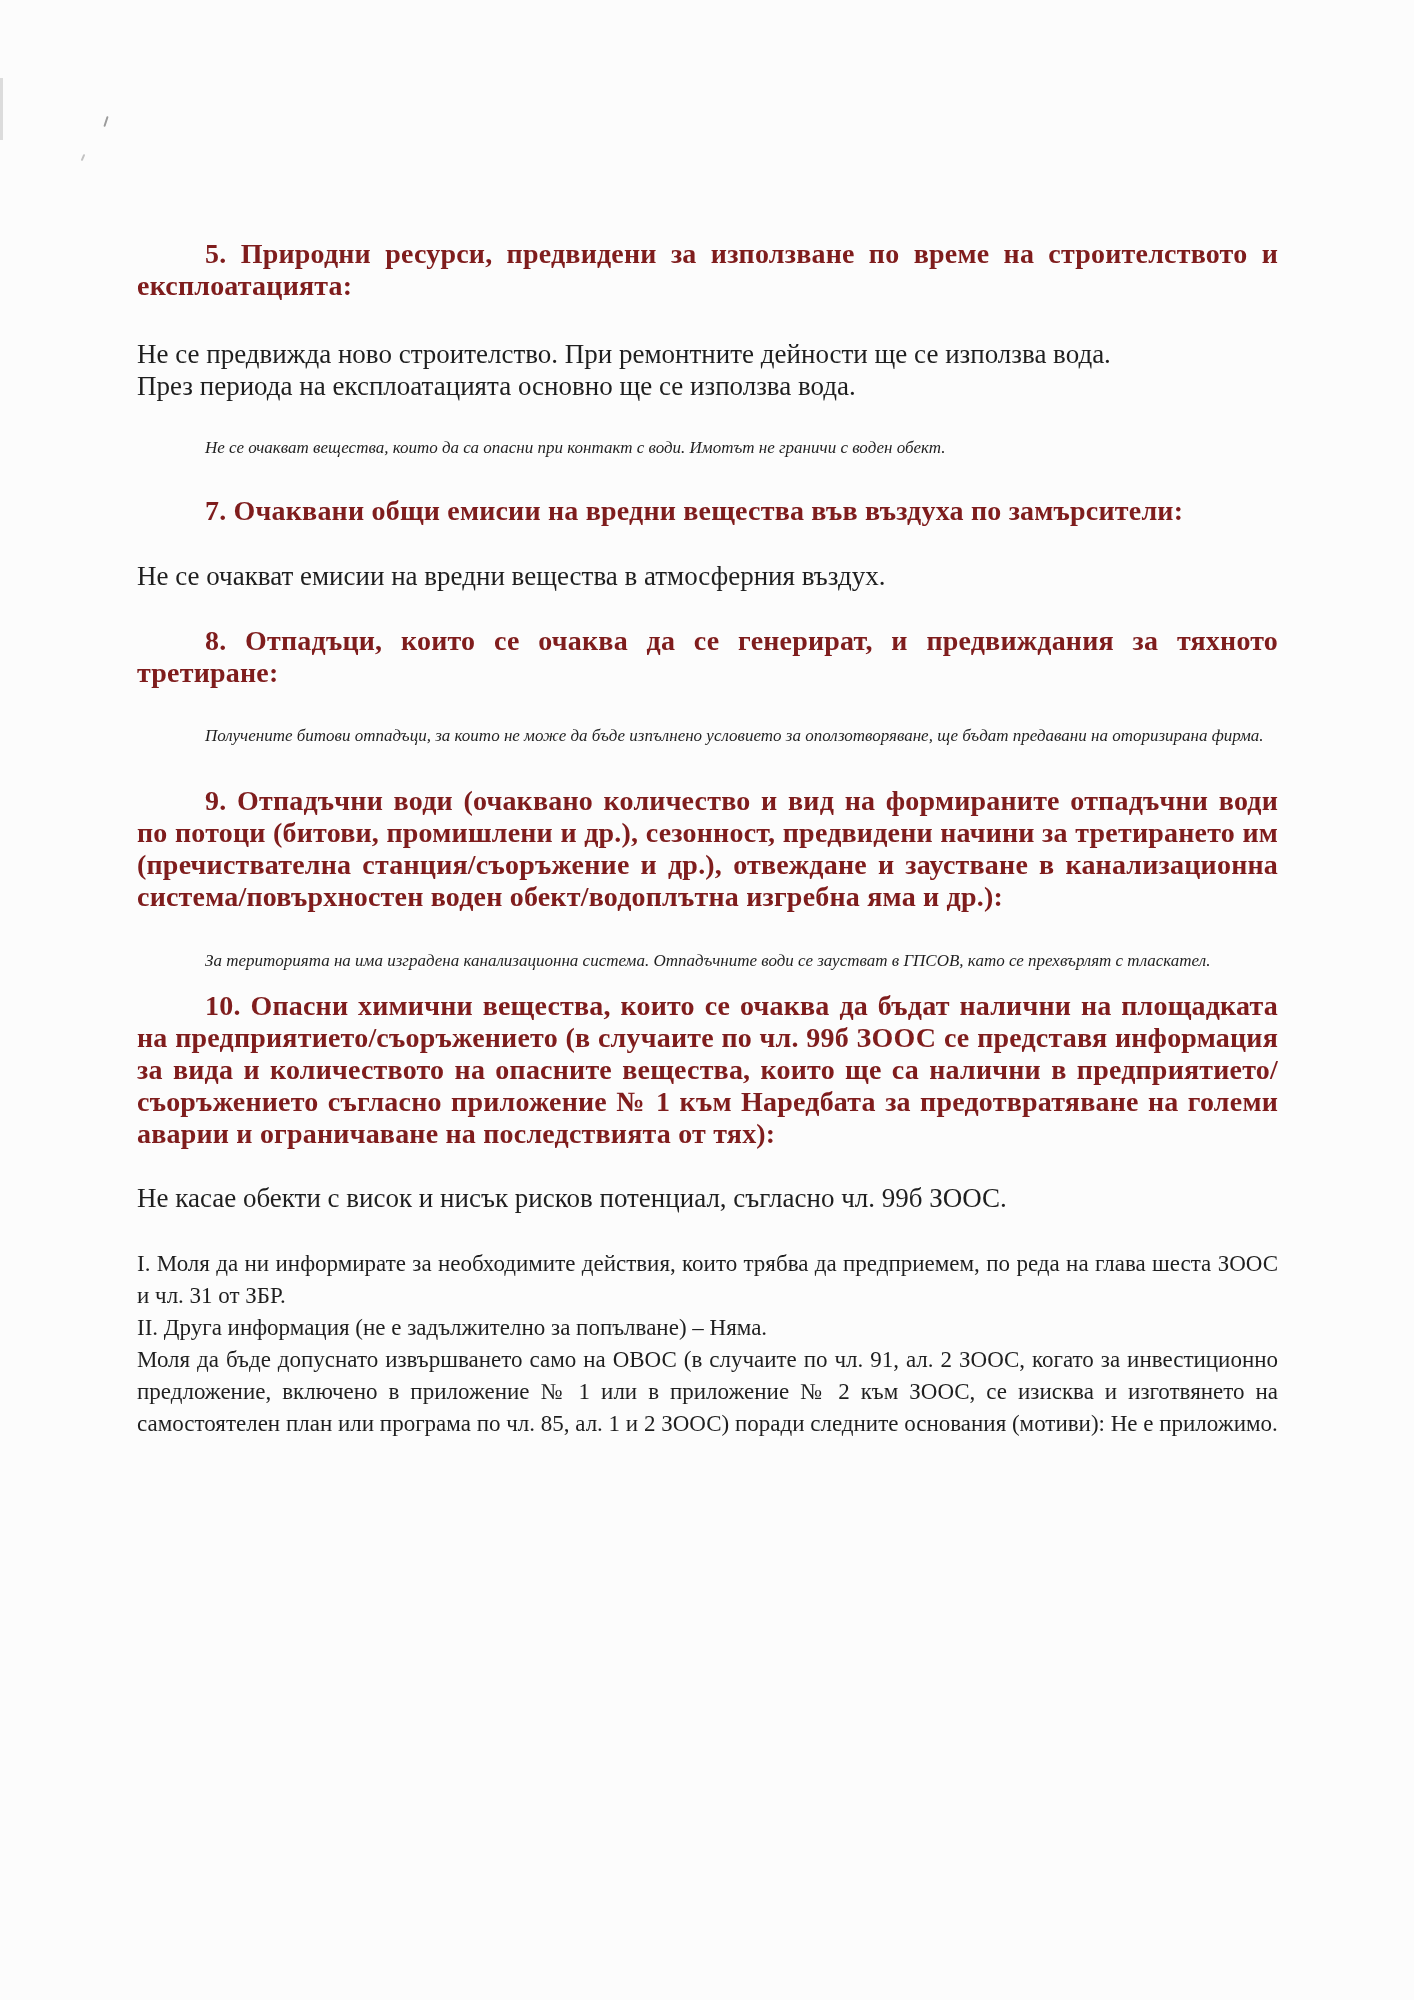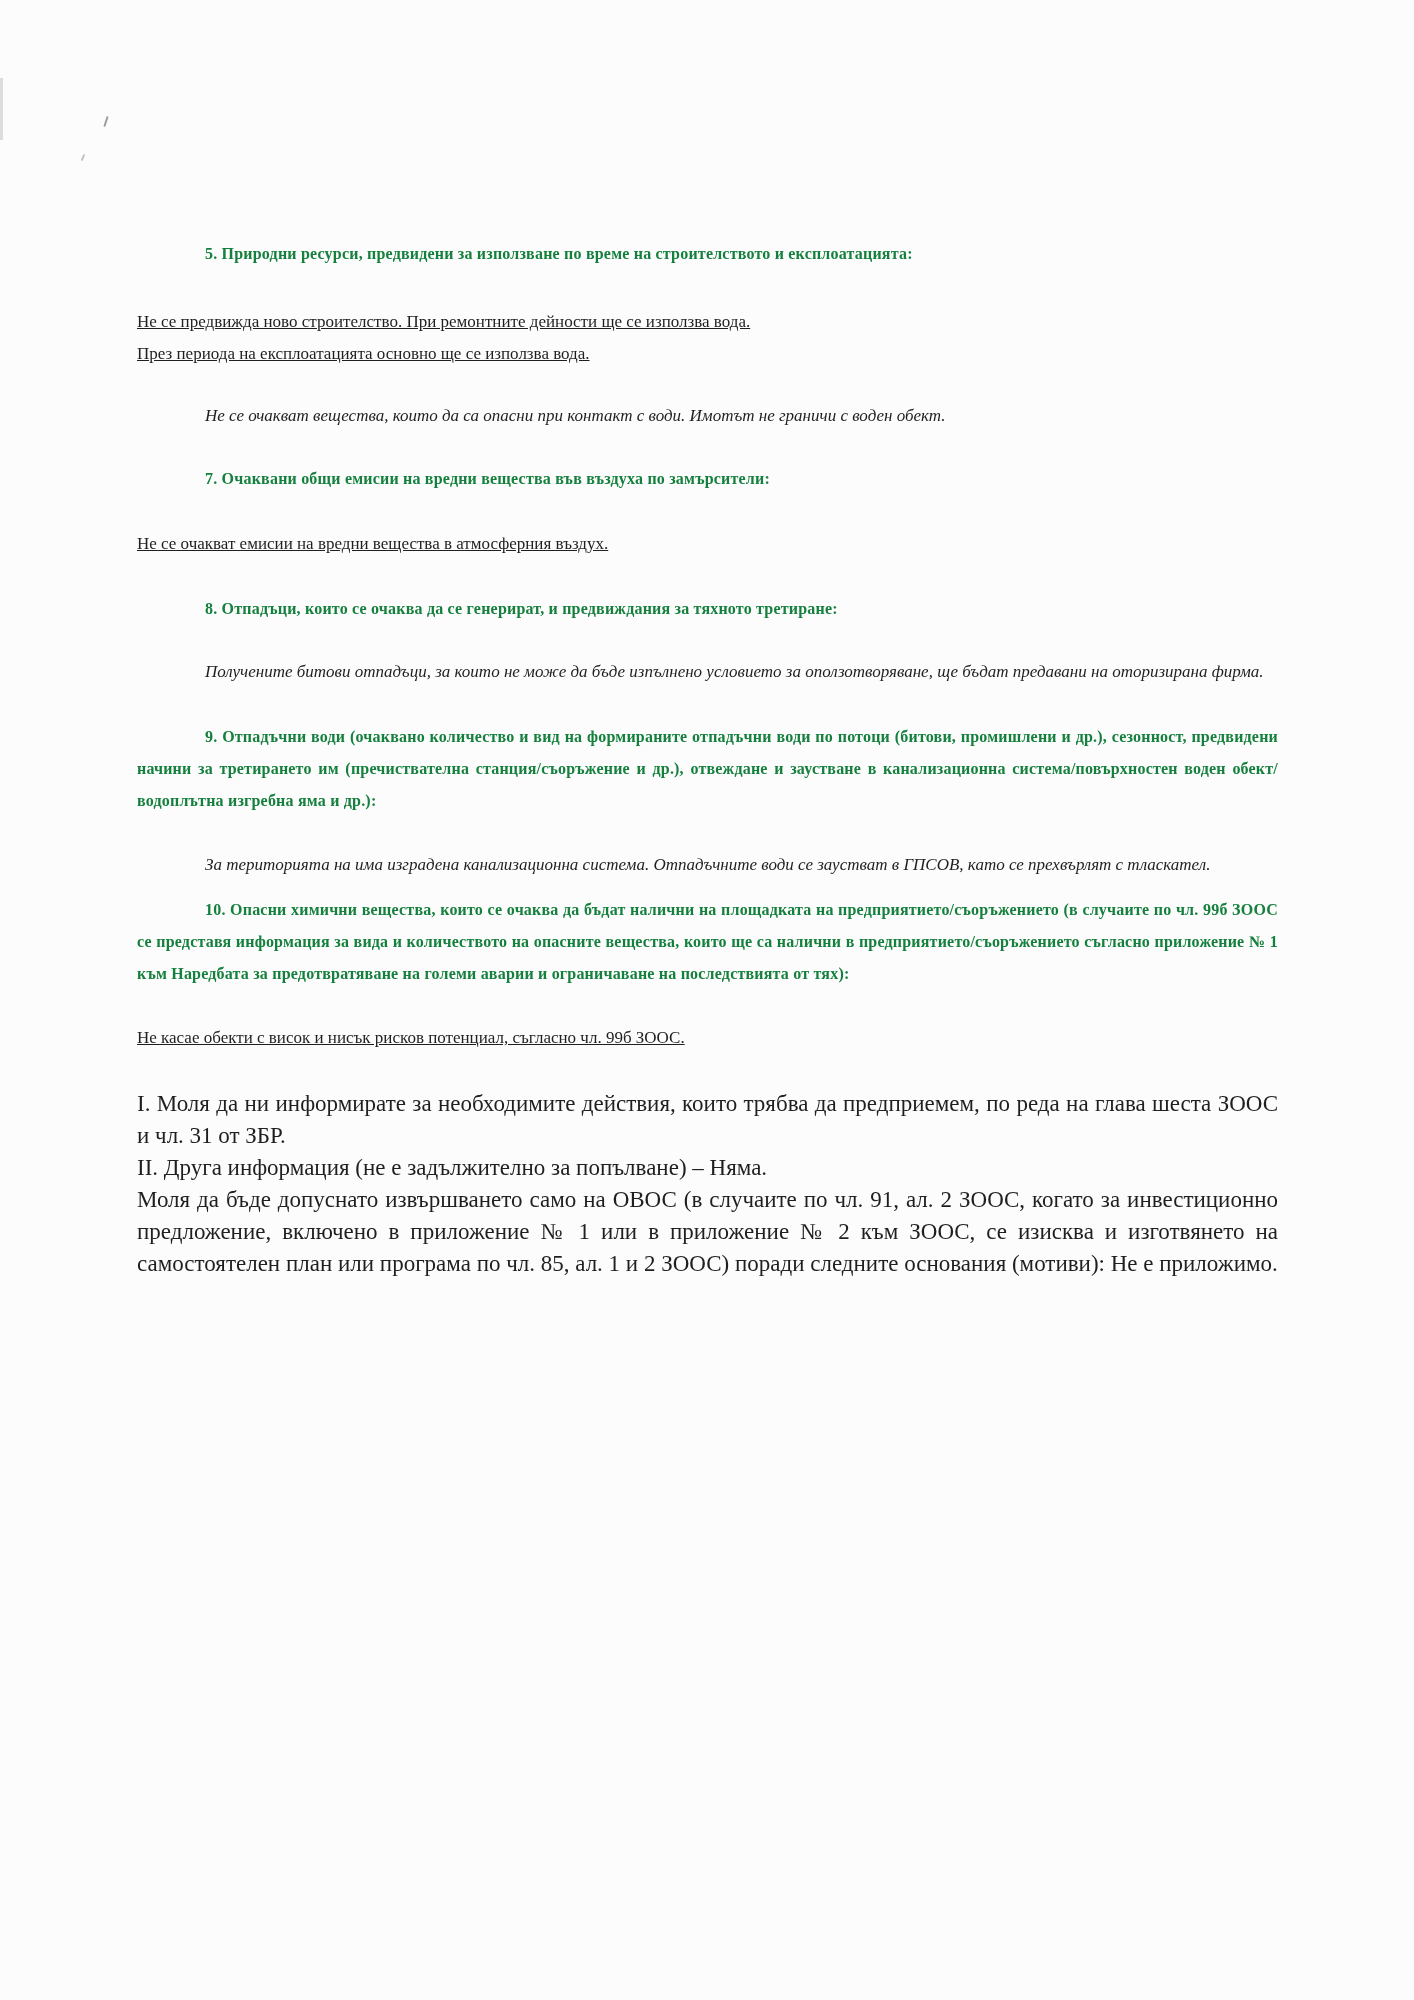--- a/index.html
+++ b/index.html
@@ -18,39 +18,38 @@
   }
   .content {
     position: absolute;
     left: 137px;
     top: 238px;
     width: 1141px;
   }
   .content p, .content div.line { margin: 0; padding: 0; }
   .h {
     font-weight: bold;
-    font-size: 16px;
+    font-size: 28px;
     line-height: 32px;
     text-align: justify;
     text-indent: 68px;
-    color: #15803d;
+    color: #7f1d1d;
     letter-spacing: 0.2px;
   }
   .p {
     font-size: 17px;
     line-height: 32px;
     text-align: justify;
     text-indent: 68px;
     font-style: italic;
   }
   .p-ind {
-    font-size: 17px;
+    font-size: 27px;
     line-height: 32px;
     margin-left: 68px;
-    text-decoration: underline;
   }
   .cl {
     font-size: 23px;
     line-height: 32px;
     text-align: justify;
   }
   .u {
     text-underline-offset: 4px;
   }
   

